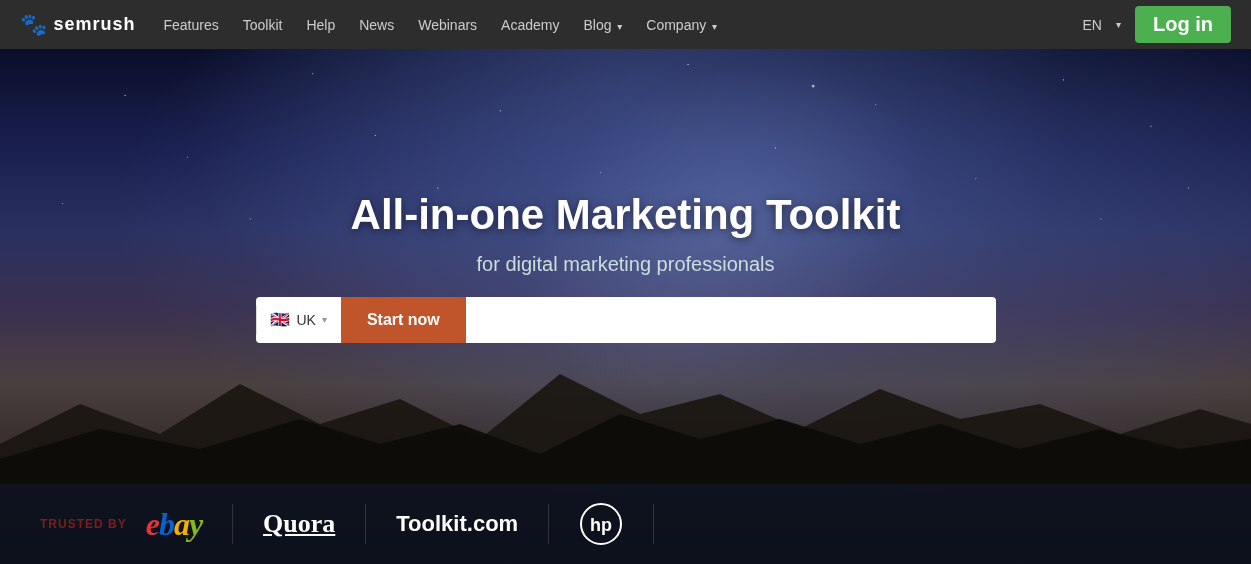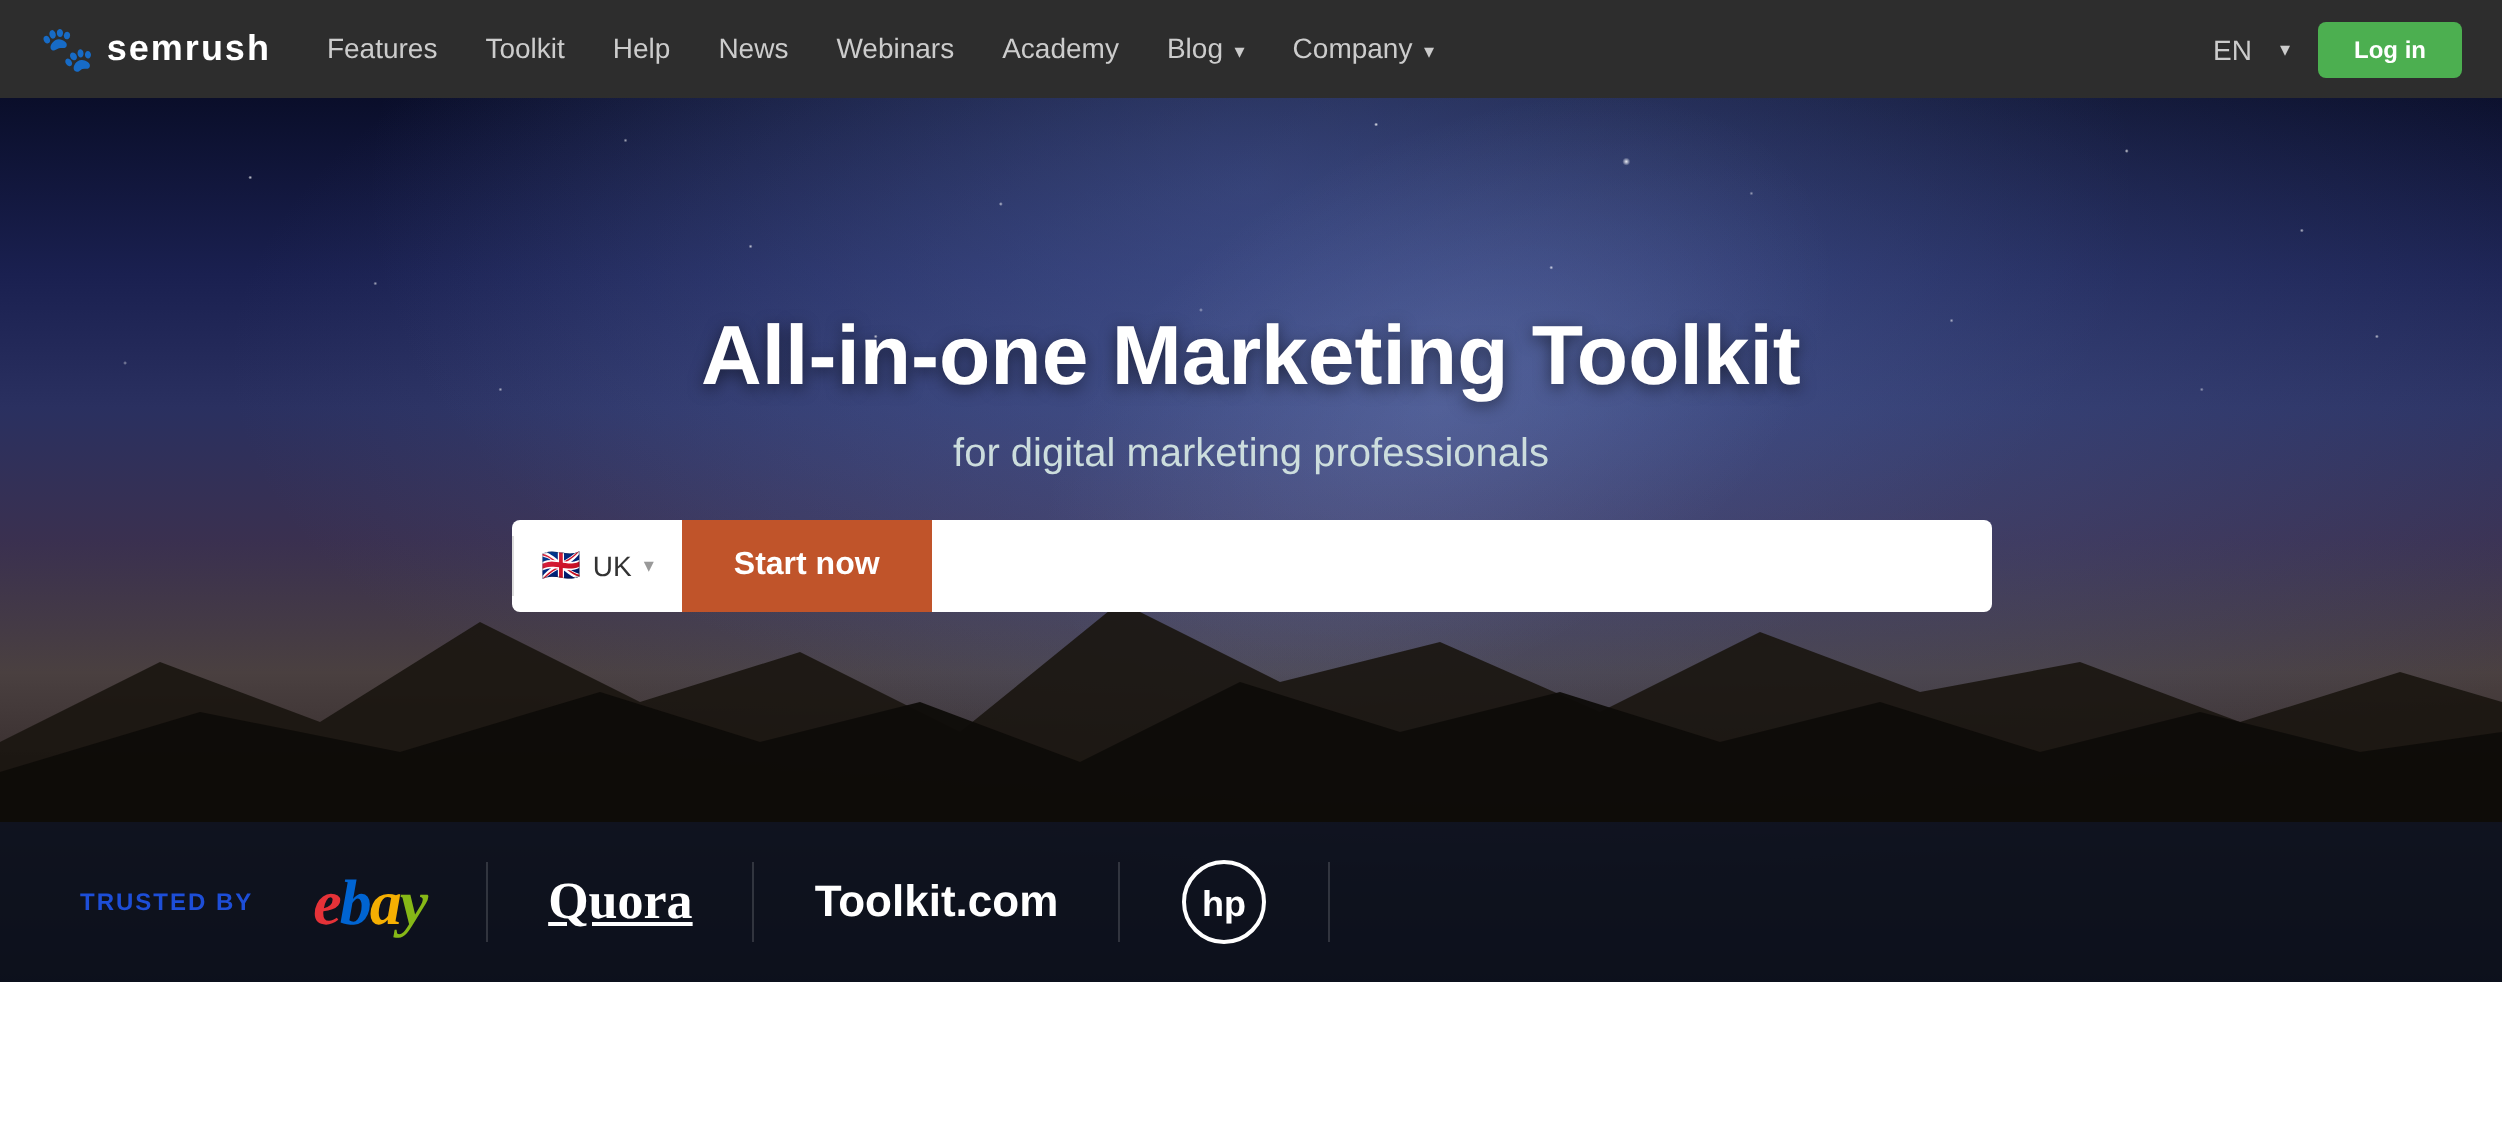--- a/index.html
+++ b/index.html
@@ -58,30 +58,30 @@
       color: #ccc;
       font-size: 14px;
       cursor: pointer;
     }
     .nav-login {
       background: #4caf50;
       color: #fff;
       border: none;
       padding: 7px 18px;
       border-radius: 4px;
-      font-size: 12px;
+      font-size: 20px;
       cursor: pointer;
       font-weight: bold;
     }
 
     
     .hero {
       position: relative;
       width: 1251px;
-      height: 442px;
+      height: 515px;
       overflow: hidden;
       display: flex;
       flex-direction: column;
       align-items: center;
       justify-content: center;
     }
     .hero-bg {
       position: absolute;
       top: 0; left: 0;
       width: 100%; height: 100%;
@@ -210,27 +210,27 @@
       width: 100%;
       height: 80px;
       background: rgba(10,15,30,0.85);
       z-index: 3;
       display: flex;
       align-items: center;
       padding: 0 40px;
       gap: 0;
     }
     .trusted-label {
-      color: #1d4ed8;
+      color: #7f1d1d;
       font-size: 12px;
       font-weight: bold;
       letter-spacing: 1px;
       text-transform: uppercase;
       white-space: nowrap;
-      margin-right: 30px;
+      margin-right: 19px;
     }
     .brand-divider {
       width: 1px;
       height: 40px;
       background: rgba(255,255,255,0.15);
       margin: 0 30px;
     }
     .brand-item {
       display: flex;
       align-items: center;

